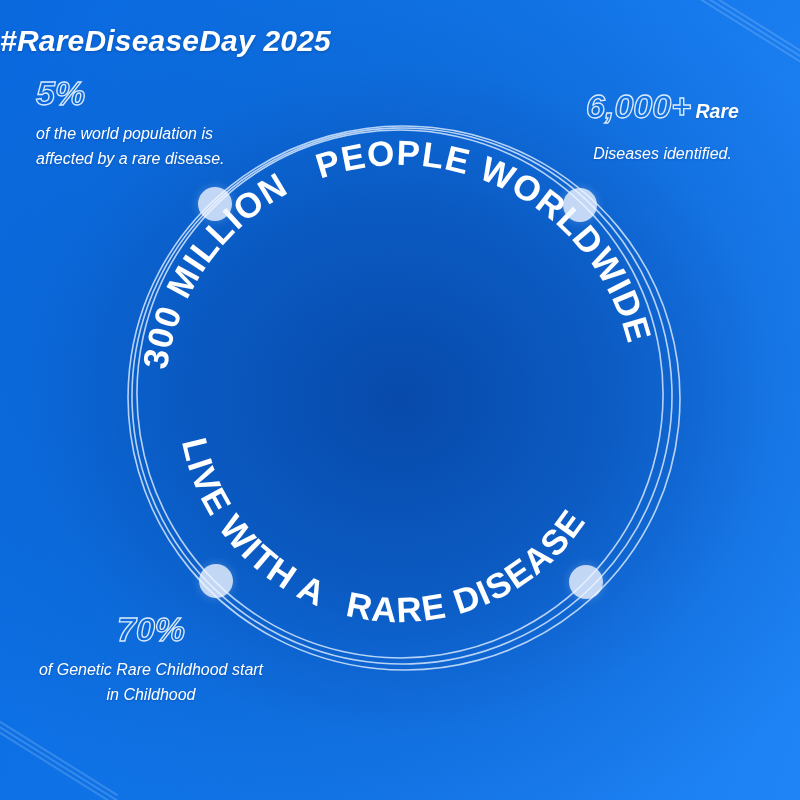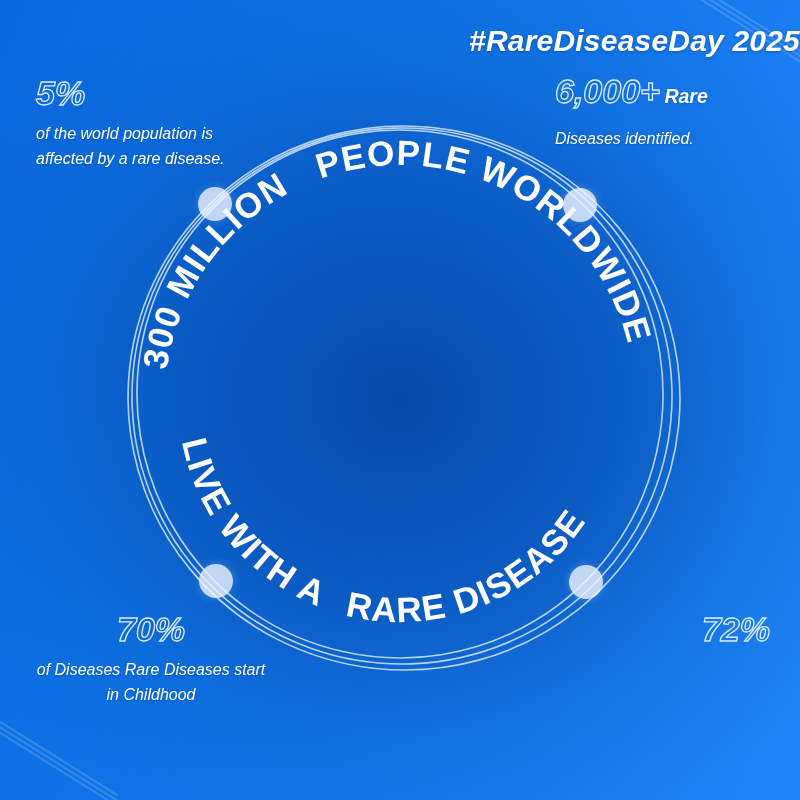--- a/index.html
+++ b/index.html
@@ -55,21 +55,21 @@
     background: rgba(240,245,255,0.80);
     box-shadow: 0 0 10px rgba(255,255,255,0.22);
   }
 
   
   #title {
     position: absolute;
     top: 24px;
     left: 0;
     width: 800px;
-    text-align: right;
+    text-align: left;
     color: #ffffff;
     font-size: 30px;
     font-weight: bold;
     font-style: italic;
     letter-spacing: 0.2px;
     text-shadow: 0 1px 3px rgba(0,30,80,0.30);
   }
 
   
   .stat {
@@ -89,21 +89,21 @@
   .stat .body {
     display: block;
     font-size: 16px;
     font-weight: normal;
     font-style: italic;
     line-height: 1.58;
     color: #ffffff;
     text-shadow: 0 1px 2px rgba(0,30,80,0.25);
   }
   .stat.tl { left: 36px;  top: 76px;  width: 200px; text-align: left; }
-  .stat.tr { right: 30px; top: 74px;  width: 215px; text-align: left; }
+  .stat.tr { right: 30px; top: 89px;  width: 215px; text-align: center; }
   .stat.bl { left: 36px;  top: 612px; width: 230px; text-align: center; }
   .stat.br { right: 30px; top: 612px; width: 200px; text-align: right; }
 
   
   .stat.tr .big {
     display: inline;
     font-size: 34px;
     margin: 0;
   }
   .stat.tr .body {
@@ -196,20 +196,19 @@
   <div class="stat tr">
     <span class="firstline">
       <span class="big">6,000+</span>
       <span class="words">Rare</span>
     </span>
     <span class="body">Diseases identified.</span>
   </div>
 
   <div class="stat bl">
     <span class="big">70%</span>
-    <span class="body">of Diseases Rare Diseases start in Childhood</span>
+    <span class="body">of Genetic Rare Childhood start in Childhood</span>
   </div>
 
   <div class="stat br">
-    <span class="big">72%</span>
   </div>
 
 </div>
 
 </body></html>

